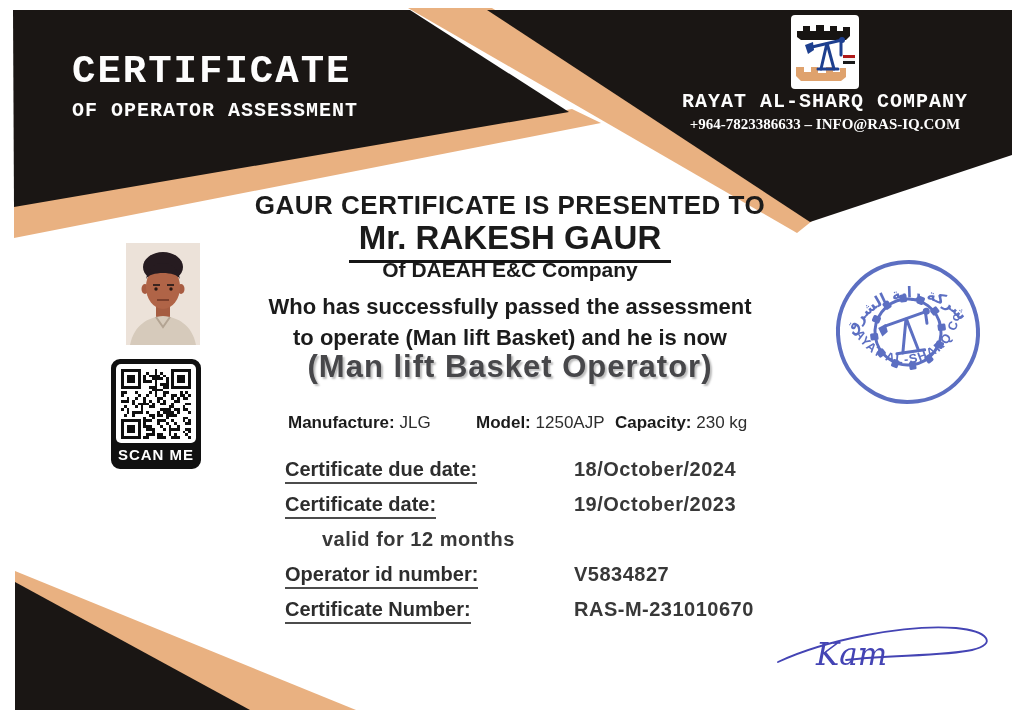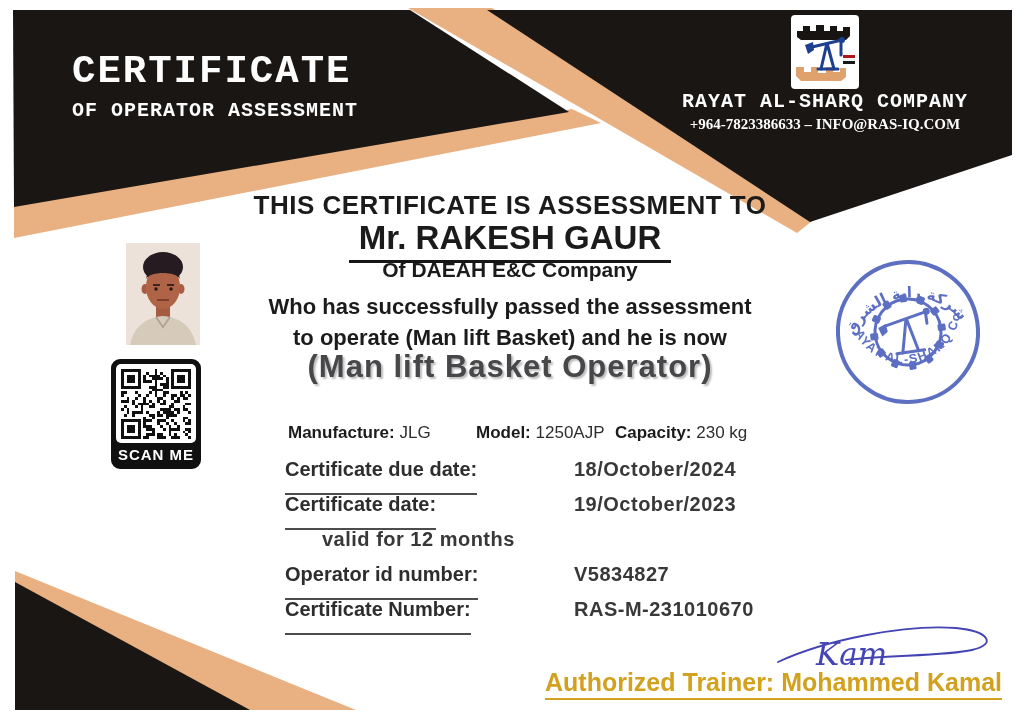--- a/index.html
+++ b/index.html
@@ -42,31 +42,31 @@
 
   .main-col { position:absolute; left:210px; width:600px; text-align:center; }
   .intro     { top:190px; font-size:26px; font-weight:bold; letter-spacing:0.5px; }
   .recipient { top:219px; font-size:33px; font-weight:bold; }
   .recipient span { border-bottom:3px solid #161616; padding:0 10px 4px 10px; }
   .recipient-company { top:258px; font-size:21px; font-weight:bold; }
   .statement { top:291px; font-size:22px; font-weight:bold; line-height:31px; }
   .role { top:349px; font-size:31px; font-weight:bold; letter-spacing:1px;
           color:#47474a; text-shadow:2px 2px 2px #bdbdbd; }
 
-  .equipment { position:absolute; left:0; top:423px; width:968px; height:22px; font-size:17px; }
+  .equipment { position:absolute; left:0; top:413px; width:968px; height:22px; font-size:17px; }
   .equipment .eq { position:absolute; white-space:nowrap; color:#2e2e2e; }
   .eq-manufacture { left:288px; }
   .eq-model    { left:476px; }
   .eq-capacity { left:615px; }
   .eq b { color:#1b1b1b; }
 
   .details { position:absolute; left:285px; top:458px; }
   .detail-row { display:flex; align-items:baseline; height:35px; font-size:20px; font-weight:bold; }
   .detail-label { width:252px; }
-  .detail-label span { border-bottom:2px solid #4c4c4c; padding-bottom:13px; color:#2d2d2d; }
+  .detail-label span { border-bottom:2px solid #4c4c4c; padding-bottom:2px; color:#2d2d2d; }
   .detail-value { color:#383838; letter-spacing:0.5px;margin-left:37px; }
 
   .photo { position:absolute; left:126px; top:243px; width:74px; height:102px; }
   .qr-frame {
     position:absolute; left:111px; top:352px; width:90px; height:110px;
     background:#101010; border-radius:9px; border:2px solid #101010;margin-top:7px;
   }
   .qr-inner { background:#ffffff; border-radius:5px; margin:3px; height:79px;
               display:flex; align-items:center; justify-content:center; }
   .qr-caption { color:#ffffff; text-align:center; font-size:15px; font-weight:bold;
@@ -118,21 +118,21 @@
       <g>
         <rect x="52" y="40" width="12" height="3" fill="#b01818"></rect>
         <rect x="52" y="43" width="12" height="3" fill="#f3f3f3"></rect>
         <rect x="52" y="46" width="12" height="3" fill="#181818"></rect>
       </g>
     </svg>
     <div class="company-name">RAYAT AL-SHARQ COMPANY</div>
     <div class="company-contact">+964-7823386633 – INFO@RAS-IQ.COM</div>
   </div>
 
-  <div class="main-col intro">THIS CERTIFICATE IS ASSESSMENT TO</div>
+  <div class="main-col intro">GAUR CERTIFICATE IS PRESENTED TO</div>
   <div class="main-col recipient"><span>Mr. RAKESH GAUR</span></div>
   <div class="main-col recipient-company">Of DAEAH E&amp;C Company</div>
   <div class="main-col statement">
     <div>Who has successfully passed the assessment</div>
     <div>to operate (Man lift Basket) and he is now</div>
   </div>
   <div class="main-col role">(Man lift Basket Operator)</div>
 
   <div class="equipment">
     <span class="eq eq-manufacture"><b>Manufacture:</b> <span>JLG</span></span>
@@ -231,15 +231,14 @@
     <text font-family="Liberation Sans, sans-serif" font-size="12.5" font-weight="bold" letter-spacing="1.5" fill="#4f63bd">
       <textPath href="#arcBot" startOffset="50%" text-anchor="middle">RAYAT AL-SHARQ Co.</textPath>
     </text>
   </svg>
 
   <svg class="signature" viewBox="0 0 290 60">
     <path d="M 58 52 C 105 30 185 14 236 18 C 268 21 278 34 252 40 C 226 46 168 45 126 50" fill="none" stroke="#4444b4" stroke-width="1.8" stroke-linecap="round"></path>
     <text class="sig-text" x="96" y="55" fill="#4444b4">Kam</text>
   </svg>
 
-  <div class="trainer-line">Authorized Trainer: Mohammed Kamal</div>
 
 </div>
 
 </body></html>

